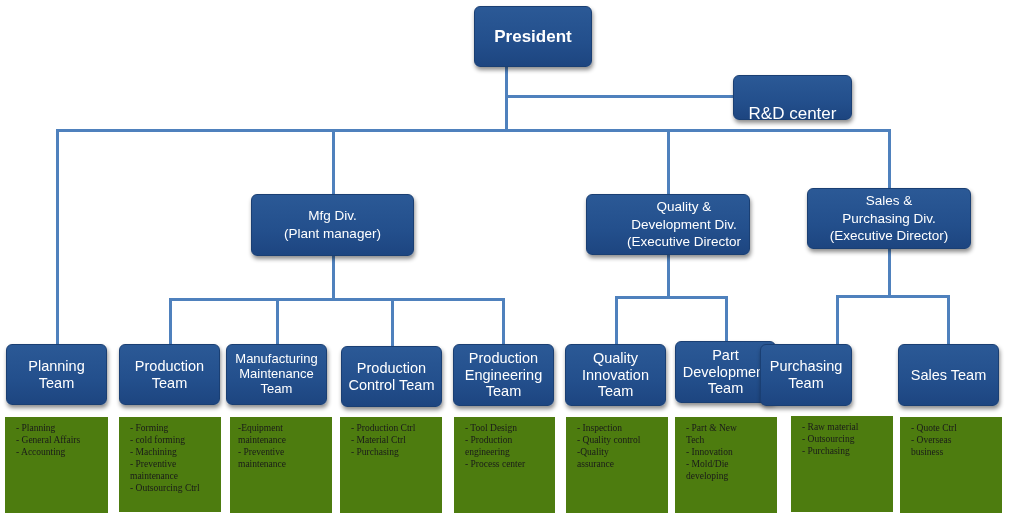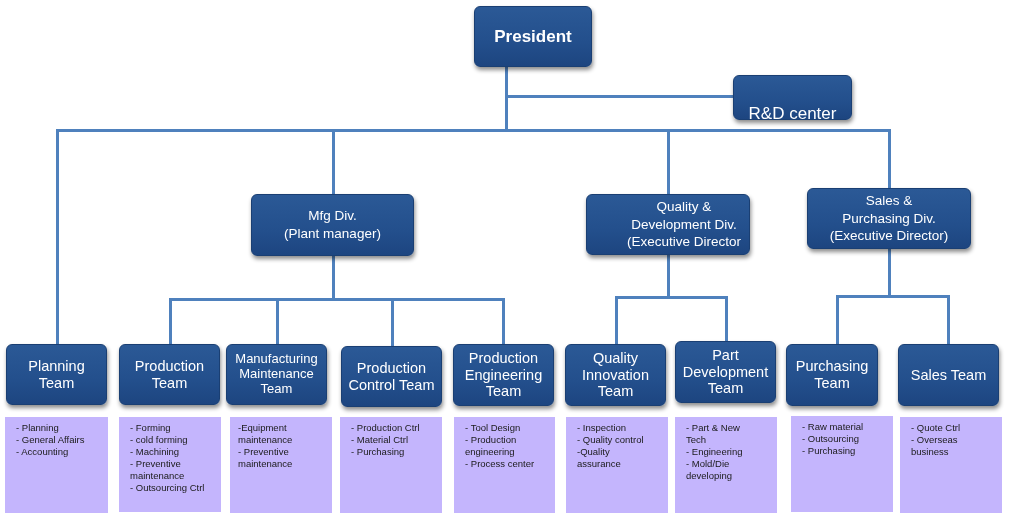--- a/index.html
+++ b/index.html
@@ -13,22 +13,22 @@
           border: 1px solid #1a3f73;
           box-shadow: 1px 3px 4px rgba(0,0,0,0.45);
           color: #ffffff; display: flex; align-items: center; justify-content: center;
           text-align: center; line-height: 1.15; }
   .node span { white-space: pre-line; }
   .title-node span { font-weight: bold; font-size: 17px; }
   .rd-node span { font-size: 17px; margin-top: 32px; }
   .div-node span { font-size: 13.5px; line-height: 1.3; }
   .team-node span { font-size: 14.5px; line-height: 1.15; }
   .team-node.small span { font-size: 13px; }
-  .duty { position: absolute; box-sizing: border-box; background: #c4b5fd;
-          padding: 5px 8px 0 11px; top: 417px; height: 96px; }
+  .duty { position: absolute; box-sizing: border-box; background: #4d7c0f;
+          padding: 5px 8px 0 11px; top: 417px; height: 96px; font-family: Liberation Serif, serif; }
   .duty div { font-size: 9.5px; color: #1a1a1a; line-height: 12px; white-space: pre-line; }
 </style>
 </head>
 <body>
 
 <div class="line v" style="left:505px; top:66px; height:66px;"></div>
 <div class="line h" style="left:505px; top:95px; width:230px;"></div>
 <div class="line h" style="left:56px; top:129px; width:835px;"></div>
 <div class="line v" style="left:56px; top:129px; height:216px;"></div>
 <div class="line v" style="left:332px; top:129px; height:66px;"></div>
@@ -99,21 +99,21 @@
 <div class="node team-node" style="left:565px; top:344px; width:101px; height:62px;">
   <span>Quality
 Innovation
 Team</span>
 </div>
 <div class="node team-node" style="left:675px; top:341px; width:101px; height:62px;">
   <span>Part
 Development
 Team</span>
 </div>
-<div class="node team-node" style="left:786px; top:344px; width:92px; height:62px;">
+<div class="node team-node" style="left:760px; top:344px; width:92px; height:62px;">
   <span>Purchasing
 Team</span>
 </div>
 <div class="node team-node" style="left:898px; top:344px; width:101px; height:62px;">
   <span>Sales Team</span>
 </div>
 
 <div class="duty" style="left:5px; width:103px;">
     <div>- Planning</div>
     <div>- General Affairs</div>
@@ -146,21 +146,21 @@
   </div>
 <div class="duty" style="left:566px; width:102px;">
     <div>- Inspection</div>
     <div>- Quality control</div>
     <div> -Quality
 assurance</div>
   </div>
 <div class="duty" style="left:675px; width:102px;">
     <div>- Part &amp; New
 Tech</div>
-    <div>- Engineering</div>
+    <div>- Innovation</div>
     <div>- Mold/Die
 developing</div>
   </div>
 <div class="duty" style="left:791px; width:102px; top:416px;">
     <div>- Raw material</div>
     <div>- Outsourcing</div>
     <div>- Purchasing</div>
   </div>
 <div class="duty" style="left:900px; width:102px;">
     <div>- Quote Ctrl</div>

